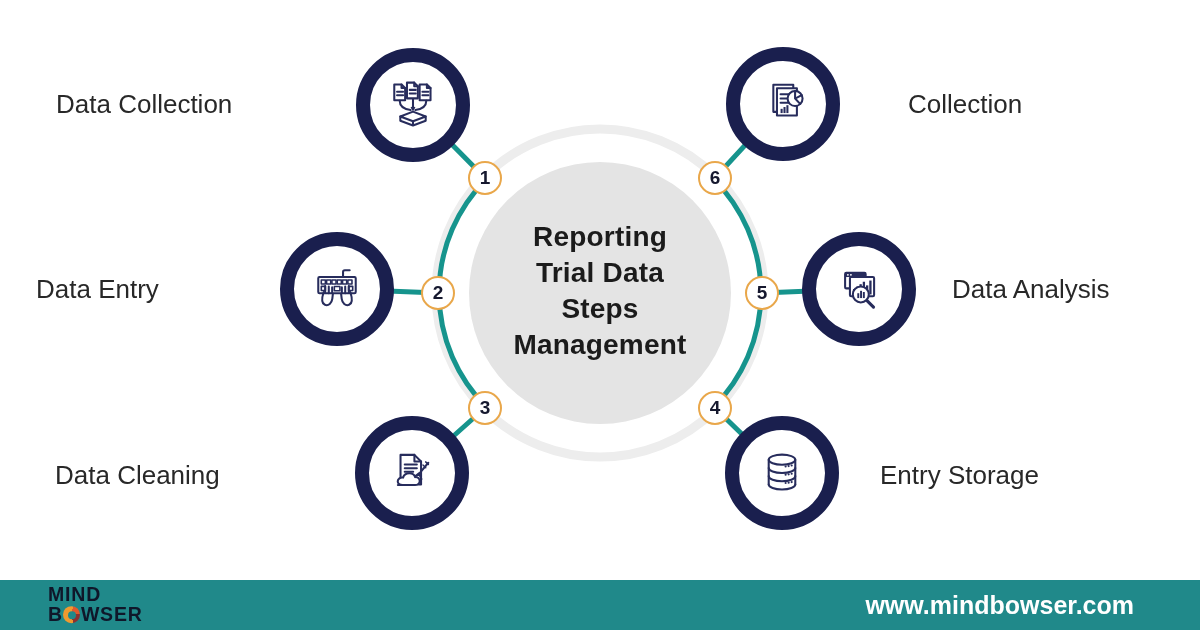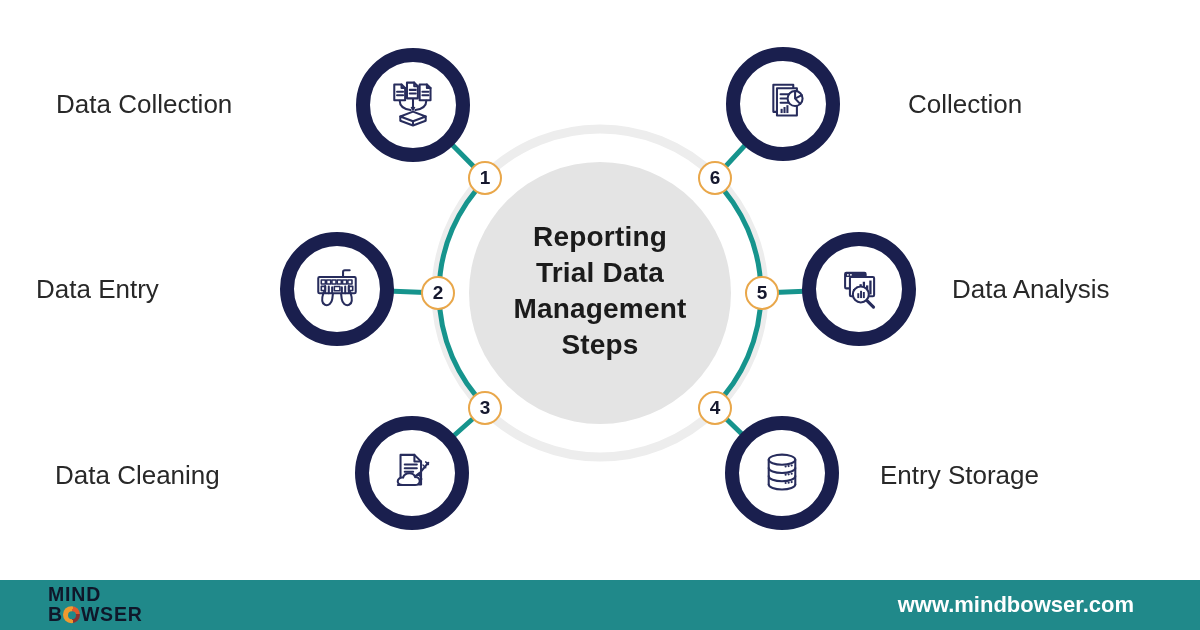--- a/index.html
+++ b/index.html
@@ -35,21 +35,21 @@
   .logo{position:absolute;left:48px;top:50%;transform:translateY(-50%);
         font-weight:bold;font-size:19.5px;line-height:1.02;letter-spacing:.8px;color:#0f172a;}
   .logo-row{display:flex;align-items:center;}
   .logo-o{width:17px;height:17px;border-radius:50%;display:inline-block;position:relative;
           margin:0 .5px;
           background:conic-gradient(from 230deg,#f09a2f 0 140deg,#e0592c 140deg 215deg,#8e3130 215deg 300deg,#f09a2f 300deg 360deg);}
   .logo-o::after{content:"";position:absolute;inset:4.5px;border-radius:50%;background:var(--footerTeal);}
   .footer-contact{position:absolute;left:50%;top:50%;transform:translate(-50%,-50%);
                   font-weight:bold;font-size:21px;}
   .footer-site{position:absolute;right:66px;top:50%;transform:translateY(-50%);
-               font-weight:bold;font-size:22px;margin-left:12px;}
+               font-weight:bold;font-size:25px;margin-left:12px;}
 </style>
 </head>
 <body>
 
 <div class="canvas">
 
   <svg class="rings" width="1200" height="580" viewBox="0 0 1200 580">
     <circle cx="600" cy="293" r="164" fill="none" style="stroke:var(--ringGray)" stroke-width="9"></circle>
     <path d="M 486.2 179.2 A 161 161 0 0 0 486.2 406.8" fill="none" style="stroke:var(--teal)" stroke-width="5" stroke-linecap="round"></path>
     <path d="M 713.8 179.2 A 161 161 0 0 1 713.8 406.8" fill="none" style="stroke:var(--teal)" stroke-width="5" stroke-linecap="round"></path>
@@ -60,22 +60,22 @@
       <line x1="714" y1="407" x2="782" y2="473"></line>
       <line x1="762" y1="293" x2="859" y2="289"></line>
       <line x1="714" y1="179" x2="783" y2="104"></line>
     </g>
     <circle cx="600" cy="293" r="131" style="fill:var(--centerFill)"></circle>
   </svg>
 
   <div class="title">
     <span>Reporting</span>
     <span>Trial Data</span>
+    <span>Steps</span>
     <span>Management</span>
-    <span>Steps</span>
   </div>
 
   <div class="node" style="left:356px;top:48px">
     <svg viewBox="0 0 48 48" fill="none" stroke="currentColor" stroke-width="1.7" stroke-linecap="round" stroke-linejoin="round">
       <path d="M8.5 20 V7 h6 l3 3 v10 z"></path>
         <path d="M14.5 7 v3 h3"></path>
         <path d="M10.8 13 h5 M10.8 16 h5"></path>
       <path d="M19 18.5 V5.5 h6 l3 3 v10 z"></path>
         <path d="M25 5.5 v3 h3"></path>
         <path d="M21.3 11.5 h5 M21.3 14.5 h5"></path>

